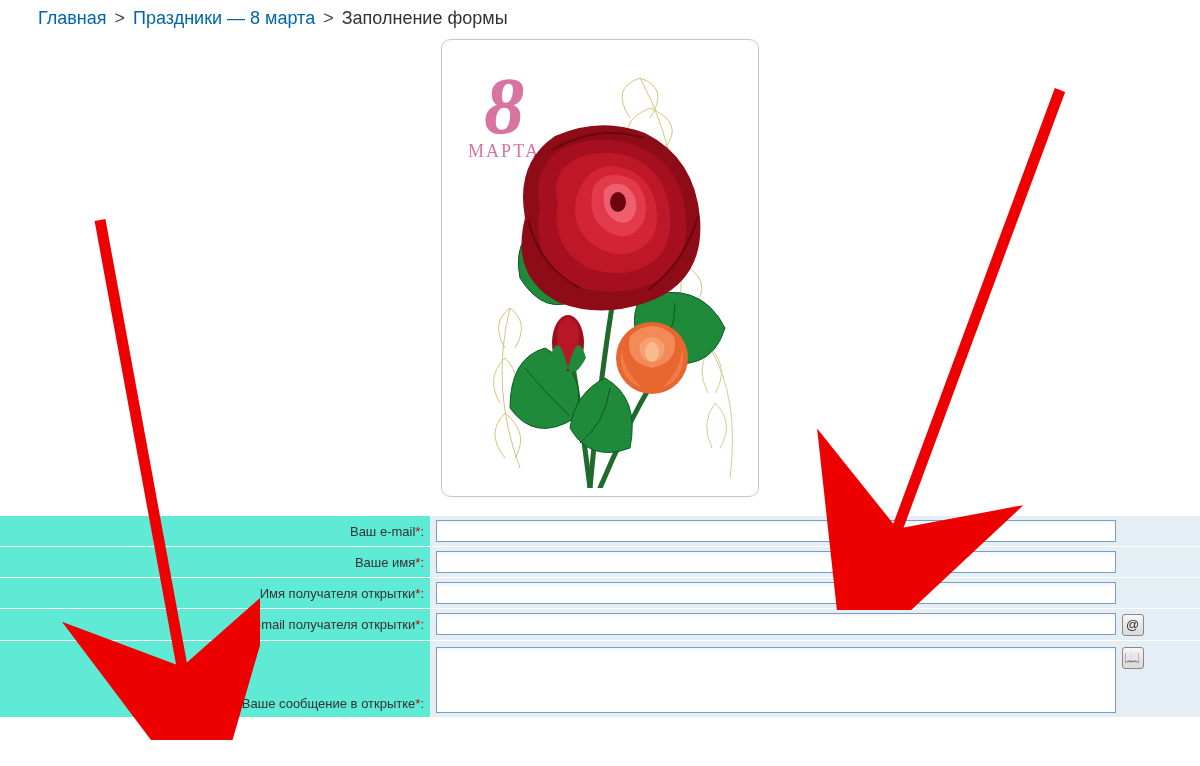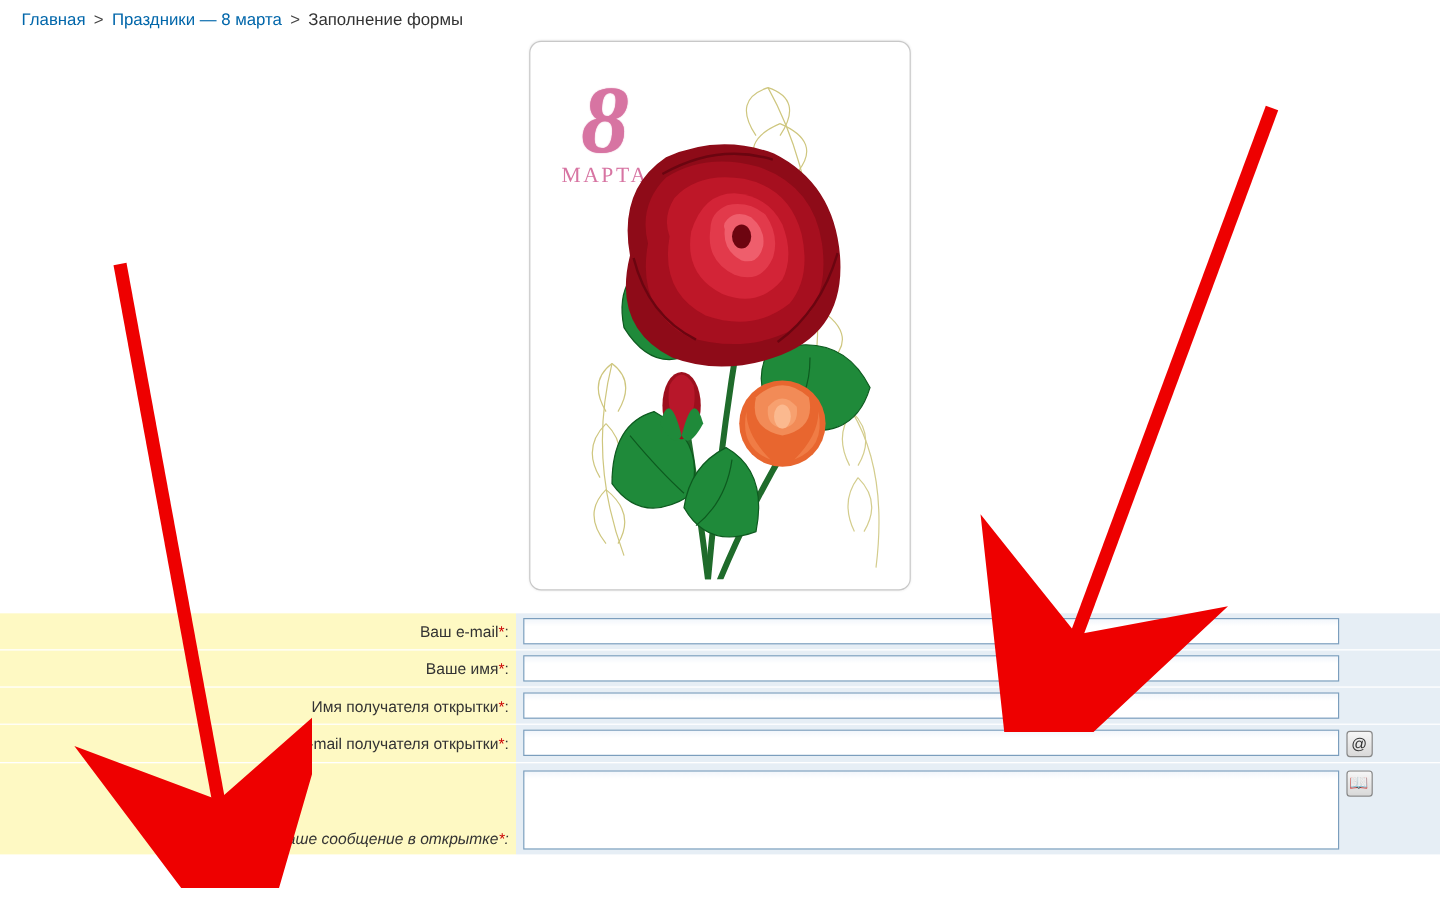--- a/index.html
+++ b/index.html
@@ -9,21 +9,22 @@
     font-size: 13px;
     color: #333;
     background: #fff;
     width: 1200px;
     height: 766px;
     overflow: hidden;
     position: relative;
   }
   .breadcrumb {
     padding: 8px 18px 10px 18px;
-    font-size: 14px;
+    font-size: 18px;
+    margin-left: 20px;
   }
   .breadcrumb a {
     color: #0066aa;
     text-decoration: none;
   }
   .breadcrumb .sep { color: #444; padding: 0 3px; }
   .breadcrumb .current { color: #333; }
 
   .card-wrap {
     text-align: center;
@@ -83,21 +84,21 @@
   .form-table tr {
     border-top: 1px solid #fff;
   }
   .form-table td {
     padding: 4px 6px;
     vertical-align: middle;
   }
   .label-cell {
     width: 430px;
     text-align: right;
-    background: #fef9c3;
+    background: #5eead4;
     color: #333;
     font-size: 13px;
     padding-right: 4px;
     margin-top: 48px;
   }
   .req { color: #cc0000; }
   .input-cell {
     background: #e6eef5;
   }
   .input-cell input[type=text],
@@ -123,21 +124,21 @@
     vertical-align: middle;
     margin-left: 2px;
     border: 1px solid #888;
     border-radius: 3px;
     background: linear-gradient(#f6f6f6,#d9d9d9);
     text-align: center;
     line-height: 20px;
     font-size: 13px;
     cursor: pointer;
   }
-  .msg-row .label-cell { vertical-align: bottom; padding-bottom: 6px; font-style: italic; }
+  .msg-row .label-cell { vertical-align: bottom; padding-bottom: 6px; }
 
   
   .arrow {
     position: absolute;
     pointer-events: none;
   }
 </style>
 </head>
 <body>
 

